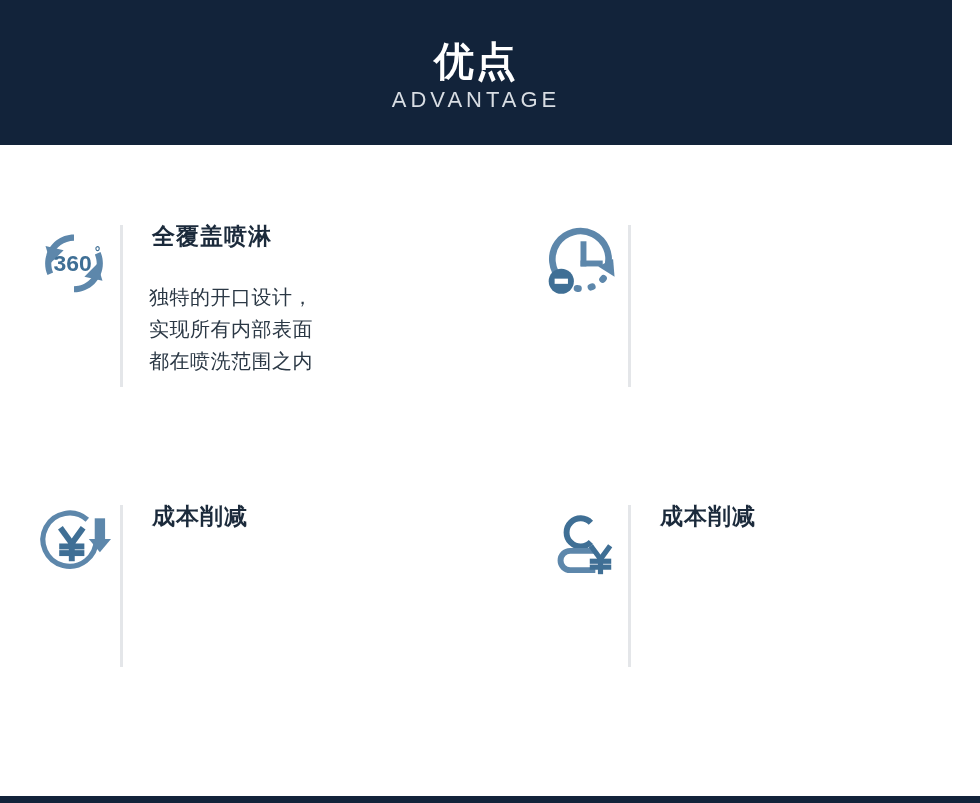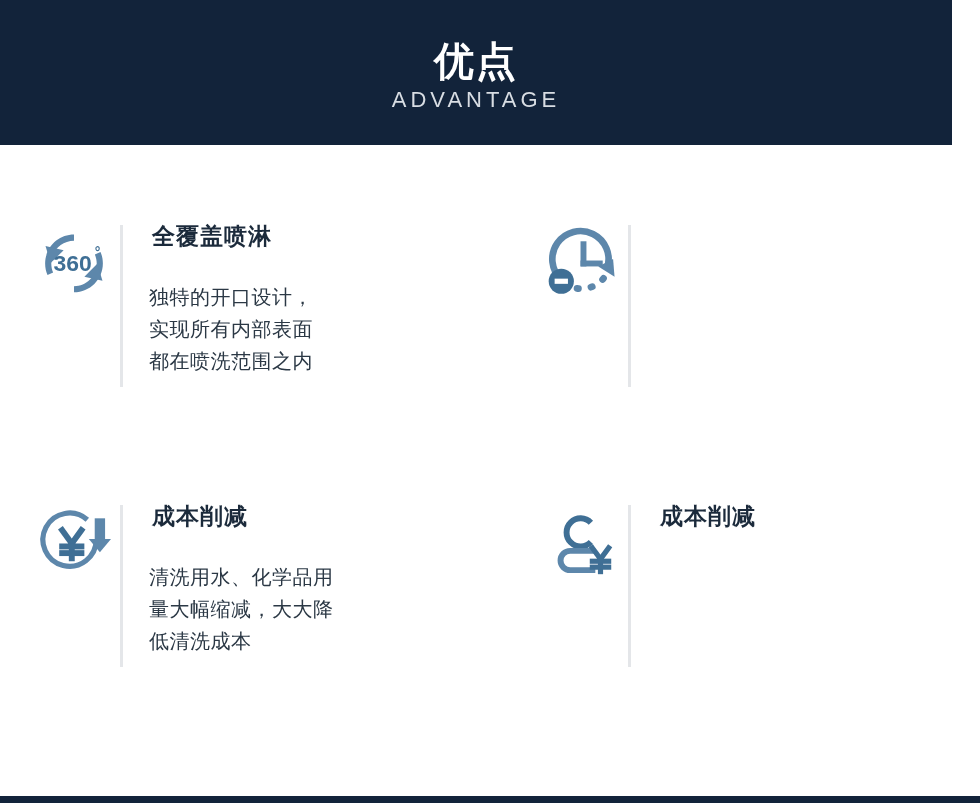--- a/index.html
+++ b/index.html
@@ -191,23 +191,20 @@
           </g>
           <g fill="#5d87ab">
             <rect x="78" y="18" width="14" height="30"></rect>
             <polygon points="70,46 100,46 85,64"></polygon>
           </g>
         </svg>
       </div>
       <div class="divider"></div>
       <div class="card-text">
         <div class="card-title">成本削减</div>
-        <div class="card-body">清洗用水、化学品用
-量大幅缩减，大大降
-低清洗成本</div>
       </div>
     </div>
 
     <div class="card c4">
       <div class="card-icon">
         <svg width="74" height="74" viewBox="0 0 100 100" aria-hidden="true">
           <g fill="none" stroke="#3f6f95" stroke-width="8" stroke-linecap="butt">
             <path d="M62 24 A19 19 0 1 0 62 50"></path>
           </g>
           <g fill="none" stroke="#5d87ab" stroke-width="8" stroke-linecap="butt">

